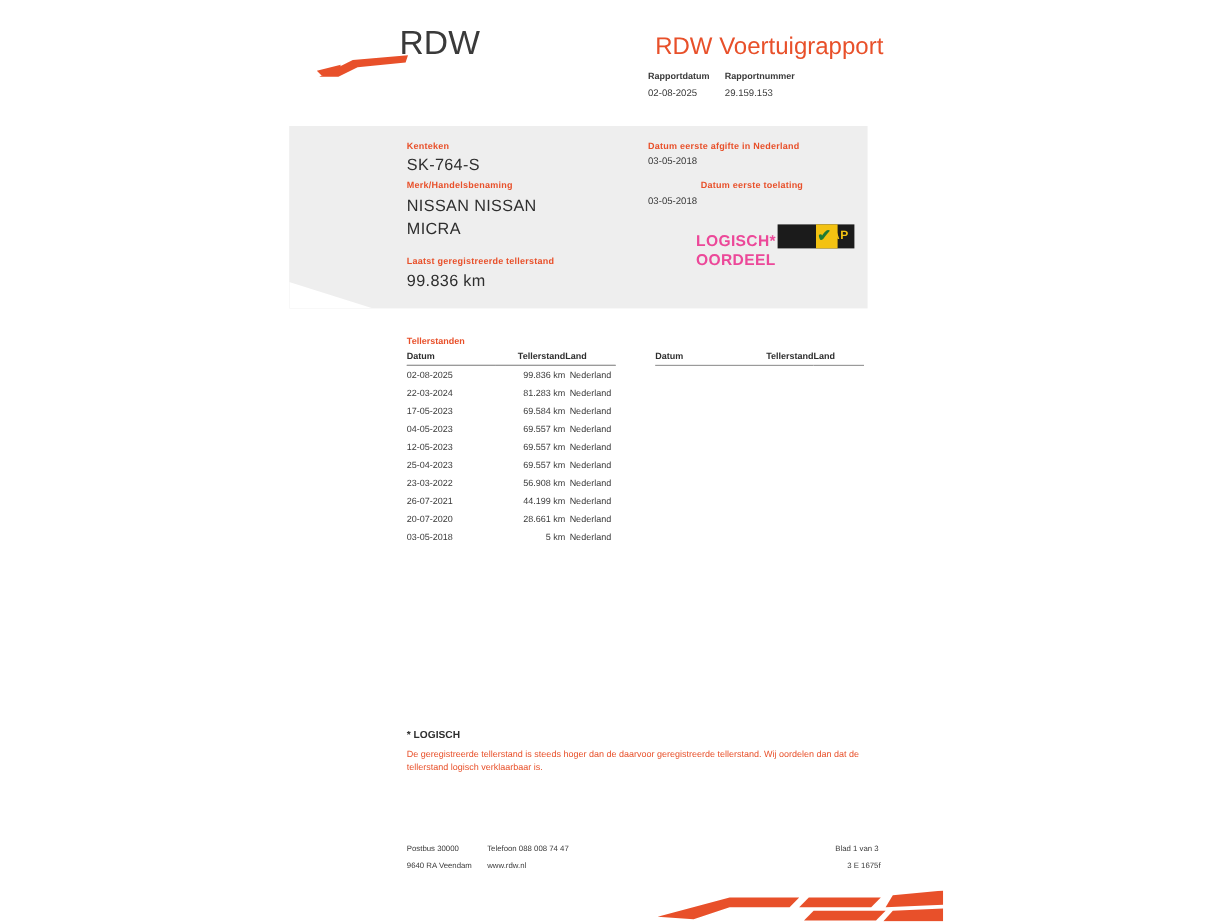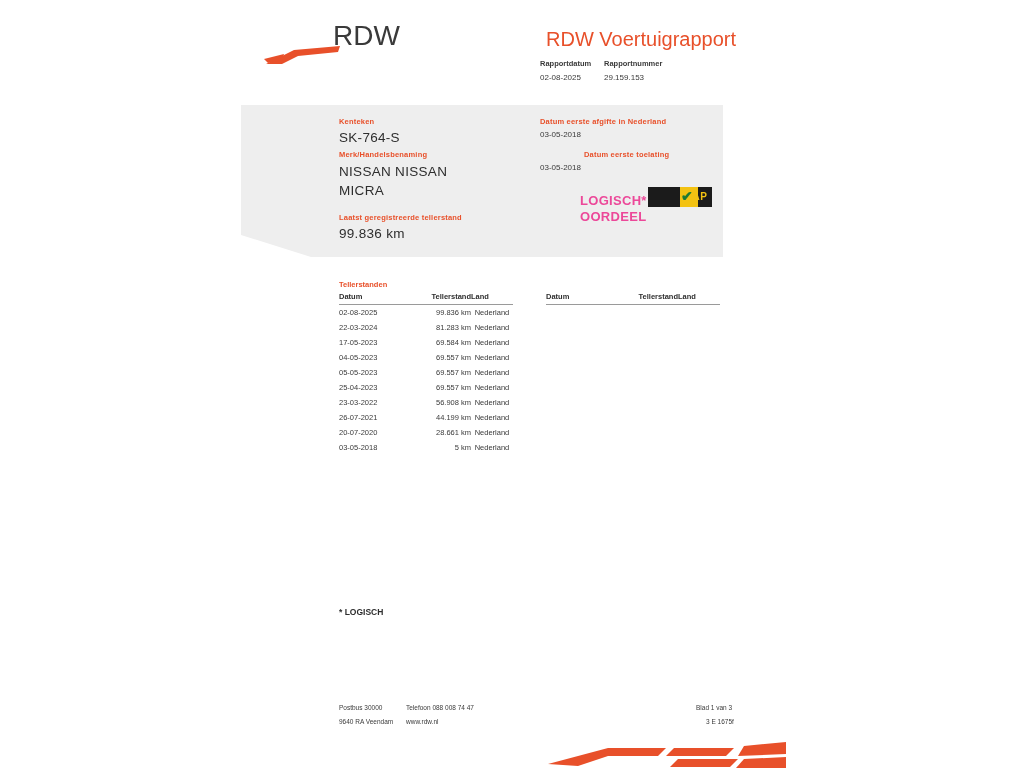--- a/index.html
+++ b/index.html
@@ -343,21 +343,21 @@
           <td>17-05-2023</td>
           <td class="num">69.584 km</td>
           <td class="land">Nederland</td>
         </tr>
         <tr>
           <td>04-05-2023</td>
           <td class="num">69.557 km</td>
           <td class="land">Nederland</td>
         </tr>
         <tr>
-          <td>05-05-2023</td>
+          <td>12-05-2023</td>
           <td class="num">69.557 km</td>
           <td class="land">Nederland</td>
         </tr>
         <tr>
           <td>25-04-2023</td>
           <td class="num">69.557 km</td>
           <td class="land">Nederland</td>
         </tr>
         <tr>
           <td>23-03-2022</td>
@@ -392,20 +392,21 @@
       <tr>
         <th>Datum</th>
         <th class="num">Tellerstand</th>
         <th class="land">Land</th>
       </tr>
     </thead>
     <tbody></tbody>
   </table>
 
   <div class="footnote-title">* LOGISCH</div>
+  <div class="footnote-body">De geregistreerde tellerstand is steeds hoger dan de daarvoor geregistreerde tellerstand. Wij oordelen dan dat de tellerstand logisch verklaarbaar is.</div>
 
   <div class="foot foot-a1">Postbus 30000</div>
   <div class="foot foot-a2">9640 RA Veendam</div>
   <div class="foot foot-b1">Telefoon 088 008 74 47</div>
   <div class="foot foot-b2">www.rdw.nl</div>
   <div class="foot foot-c1">Blad 1 van 3</div>
   <div class="foot foot-c2">3 E 1675f</div>
 
   <svg class="footer-swoosh" viewBox="0 0 238 26" preserveAspectRatio="none">
     <path d="M0 22 L60 6 L118 6 L110 14 L60 14 L30 24 Z" fill="#e8502a"></path>

